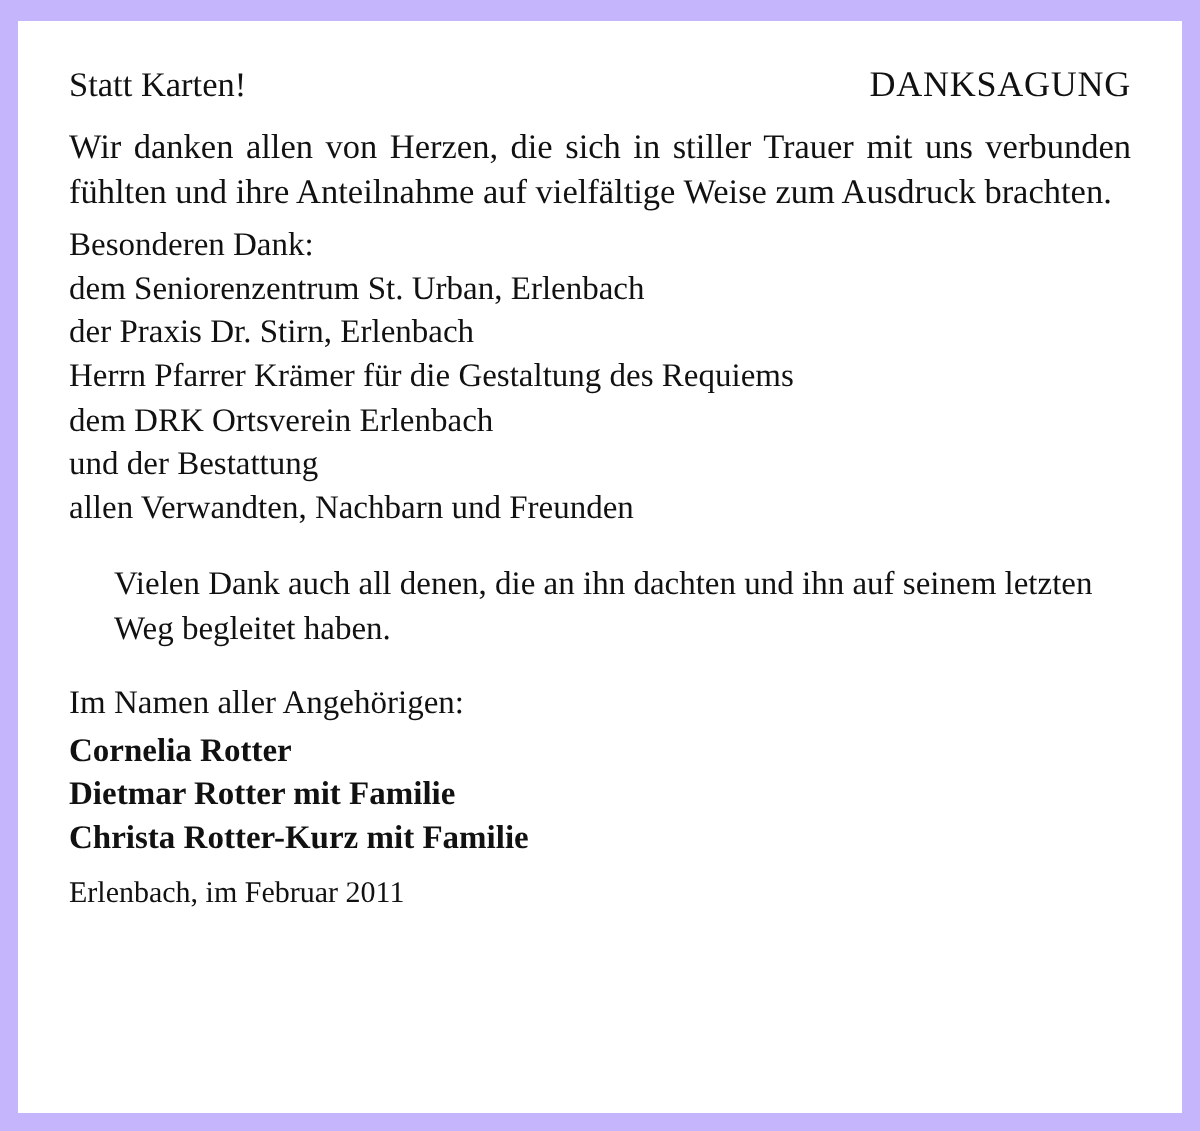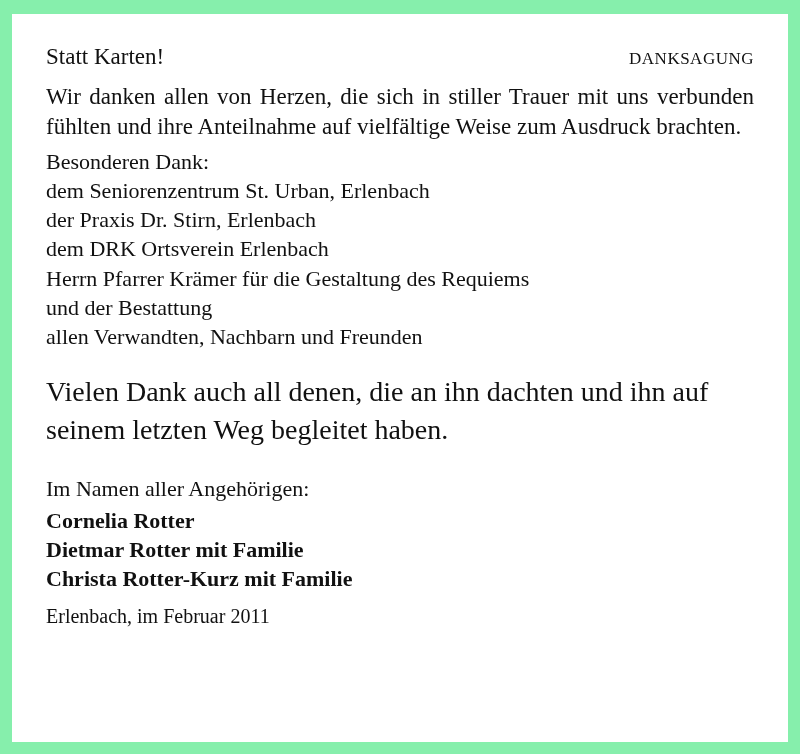--- a/index.html
+++ b/index.html
@@ -9,21 +9,21 @@
   }
   body {
     width: 800px;
     height: 754px;
     font-family: "Liberation Serif", serif;
   }
   .notice-frame {
     box-sizing: border-box;
     width: 800px;
     height: 754px;
-    background: #86efac;
+    background: #c4b5fd;
     padding: 14px 12px 12px 12px;
   }
   .notice-card {
     box-sizing: border-box;
     width: 100%;
     height: 100%;
     background: #ffffff;
     padding: 30px 34px 18px 34px;
     position: relative;
     overflow: hidden;
@@ -33,21 +33,21 @@
     justify-content: space-between;
     align-items: baseline;
     font-size: 23px;
     color: #111111;
     margin-bottom: 12px;
   }
   .top-row .left {
     font-size: 23px;
   }
   .top-row .right {
-    font-size: 17px;
+    font-size: 24px;
     letter-spacing: 0.5px;
   }
   .intro {
     font-size: 23px;
     line-height: 1.32;
     color: #111111;
     text-align: justify;
     margin: 0 0 4px 0;
     hyphens: manual;
   }
@@ -62,24 +62,25 @@
   .thanks-block {
     font-size: 22px;
     line-height: 1.33;
     color: #111111;
   }
   .thanks-block .line {
     white-space: nowrap;
     font-family: Liberation Serif, serif;
   }
   .para {
-    font-size: 28px;
+    font-size: 22px;
     line-height: 1.33;
     color: #111111;
     margin-top: 22px;
+    margin-left: 30px;
   }
   .signoff {
     margin-top: 20px;
     text-align: left;
     font-size: 22px;
     color: #111111;
   }
   .signoff .intro-line {
     margin-bottom: 4px;
   }
@@ -104,22 +105,22 @@
       <div class="right">DANKSAGUNG</div>
     </div>
 
     <p class="intro">Wir danken allen von Herzen, die sich in stiller Trauer mit uns verbunden fühlten und ihre Anteilnahme auf vielfältige Weise zum Ausdruck brachten.</p>
 
 
     <div class="thanks-block">
       <div class="line">Besonderen Dank:</div>
       <div class="line">dem Seniorenzentrum St. Urban, Erlenbach</div>
       <div class="line">der Praxis Dr. Stirn, Erlenbach</div>
+      <div class="line">Herrn Pfarrer Krämer für die Gestaltung des Requiems</div>
       <div class="line">dem DRK Ortsverein Erlenbach</div>
-      <div class="line">Herrn Pfarrer Krämer für die Gestaltung des Requiems</div>
       <div class="line">und der Bestattung</div>
       <div class="line">allen Verwandten, Nachbarn und Freunden</div>
     </div>
 
     <p class="para">Vielen Dank auch all denen, die an ihn dachten und ihn auf seinem letzten Weg begleitet haben.</p>
 
     <div class="signoff">
       <div class="intro-line">Im Namen aller Angehörigen:</div>
       <div class="bold-name">Cornelia Rotter</div>
       <div class="bold-name">Dietmar Rotter mit Familie</div>

